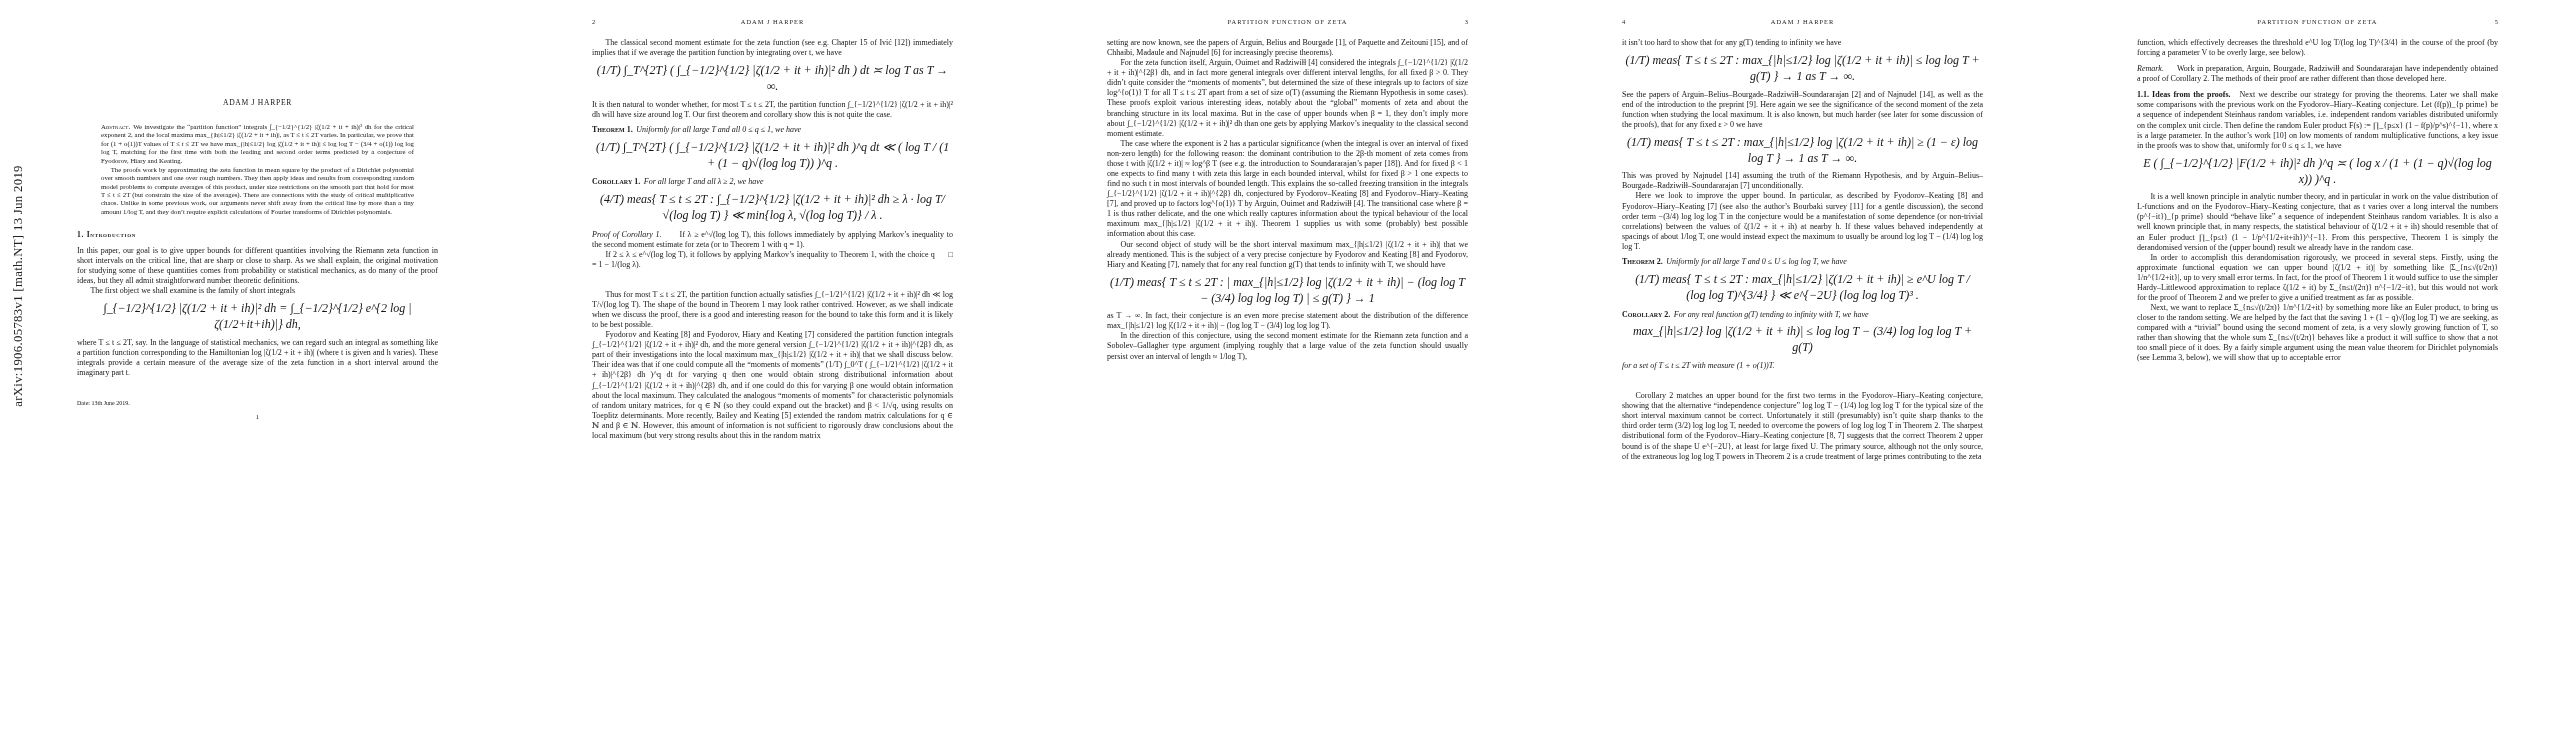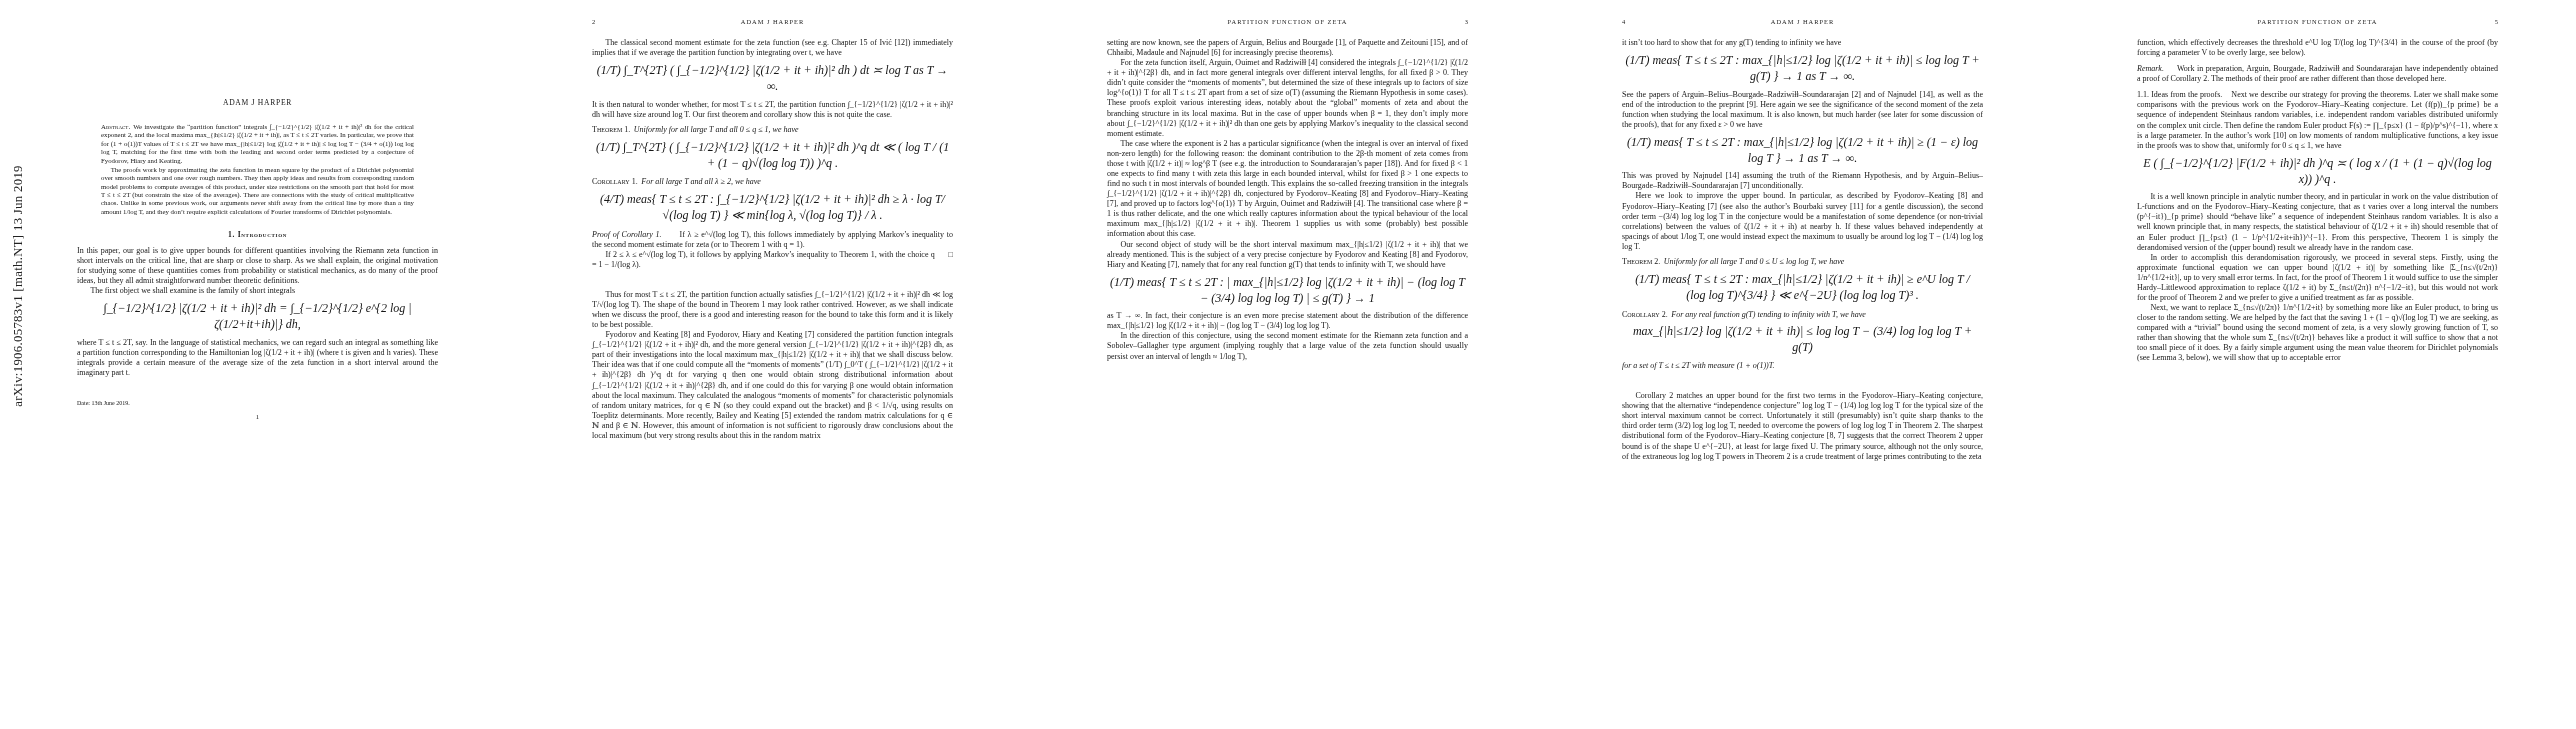--- a/index.html
+++ b/index.html
@@ -61,21 +61,21 @@
   .abstract {
     margin: 16px 24px 0 24px;
     font-size: 6.8px;
     line-height: 1.24;
     text-align: justify;
   }
   .abstract .abs-p2 { text-indent: 9.7px; margin-top: 0.6px; }
   .abstract-label { font-variant: small-caps; margin-right: 3px; }
   .section-heading {
     margin: 13.4px 0 7.3px 0;
-    text-align: center;
+    text-align: left;
     font-size: 7.6px;
     letter-spacing: 0.7px;
     font-variant: small-caps;
   }
   .date-note { margin-top: 22px; font-size: 6px; }
   .folio-first { margin-top: 7.3px; text-align: center; font-size: 6.7px; }
 
   
   .para {
     margin: 0;
@@ -85,29 +85,29 @@
   }
   .para.indent { text-indent: 13.4px; }
   .eq {
     margin: 4.9px 2.4px;
     text-align: center;
     font-style: italic;
     font-size: 12px;
     line-height: 1.32;
   }
   .thm { margin: 5.5px 0 1.2px 0; font-style: italic; }
-  .thm-label { font-style: normal; font-variant: small-caps; font-weight: 400; margin-right: 3.6px; }
+  .thm-label { font-style: normal; font-variant: small-caps; font-weight: 700; margin-right: 3.6px; }
   .proof { margin-top: 5.5px; }
   .proof-label { font-style: italic; margin-right: 18px; }
   .proof-end { overflow: hidden; }
   .qed { float: right; font-style: normal; }
   .remark { margin: 6px 0; }
   .remark-label { font-style: italic; margin-right: 13px; }
   .subsec { margin-top: 6px; }
-  .subsec-label { font-weight: 400; margin-right: 9px; }
+  .subsec-label { font-weight: 700; margin-right: 9px; }
   .after-thm { margin-top: 20px; }
 </style>
 </head>
 <body>
 
 <div class="strip">
 
   <section class="page">
     <div class="arxiv-stamp">arXiv:1906.05783v1  [math.NT]  13 Jun 2019</div>
     <div class="titlepage-top">

